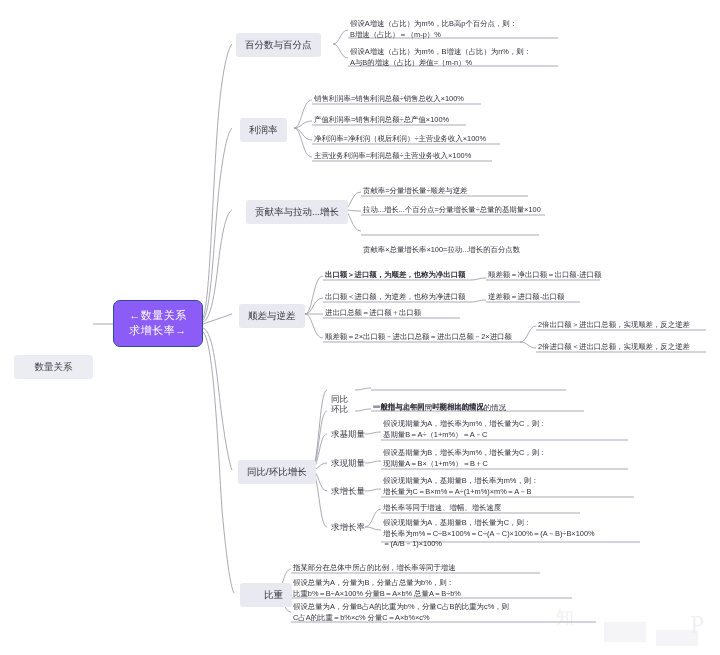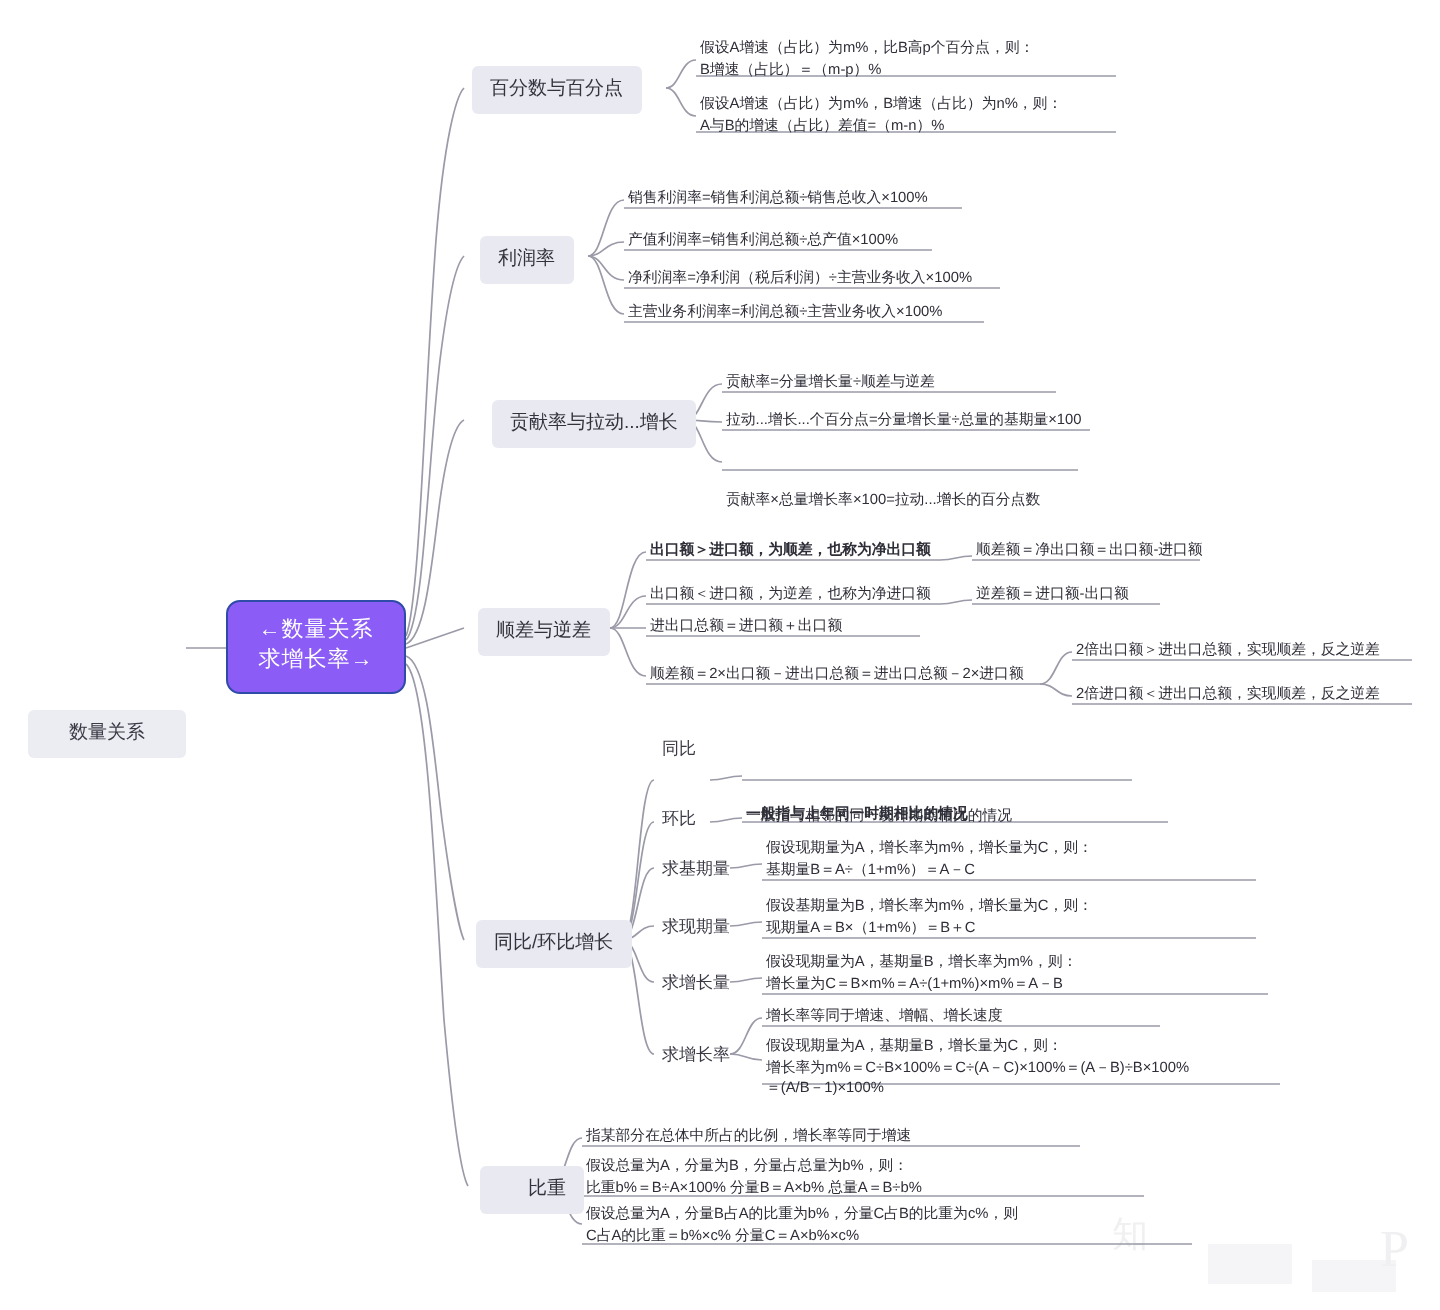--- a/index.html
+++ b/index.html
@@ -190,21 +190,21 @@
   <div class="node leaf" style="left:488px;top:270px;">顺差额＝净出口额＝出口额-进口额</div>
   <div class="node leaf" style="left:325px;top:292px;">出口额＜进口额，为逆差，也称为净进口额</div>
   <div class="node leaf" style="left:488px;top:292px;">逆差额＝进口额-出口额</div>
   <div class="node leaf" style="left:325px;top:308px;">进出口总额＝进口额＋出口额</div>
   <div class="node leaf" style="left:325px;top:332px;">顺差额＝2×出口额－进出口总额＝进出口总额－2×进口额</div>
   <div class="node leaf" style="left:538px;top:320px;">2倍出口额＞进出口总额，实现顺差，反之逆差</div>
   <div class="node leaf" style="left:538px;top:342px;">2倍进口额＜进出口总额，实现顺差，反之逆差</div>
 
   <div class="node pill" style="left:238px;top:460px;">同比/环比增长</div>
 
-  <div class="node sublabel" style="left:331px;top:369px;">同比</div>
+  <div class="node sublabel" style="left:331px;top:394px;">同比</div>
   <div class="node leaf" style="left:373px;top:402px;font-weight:bold;">一般指与上年同一时期相比的情况</div>
 
   <div class="node sublabel" style="left:331px;top:404px;">环比</div>
   <div class="node leaf" style="left:373px;top:403px;">一般指与相邻的同一统计期期相比的情况</div>
 
   <div class="node sublabel" style="left:331px;top:429px;">求基期量</div>
   <div class="node leaf wrap" style="left:383px;top:419px;width:248px;">假设现期量为A，增长率为m%，增长量为C，则：<br>基期量B＝A÷（1+m%）＝A－C</div>
 
   <div class="node sublabel" style="left:331px;top:458px;">求现期量</div>
   <div class="node leaf wrap" style="left:383px;top:448px;width:248px;">假设基期量为B，增长率为m%，增长量为C，则：<br>现期量A＝B×（1+m%）＝B＋C</div>

